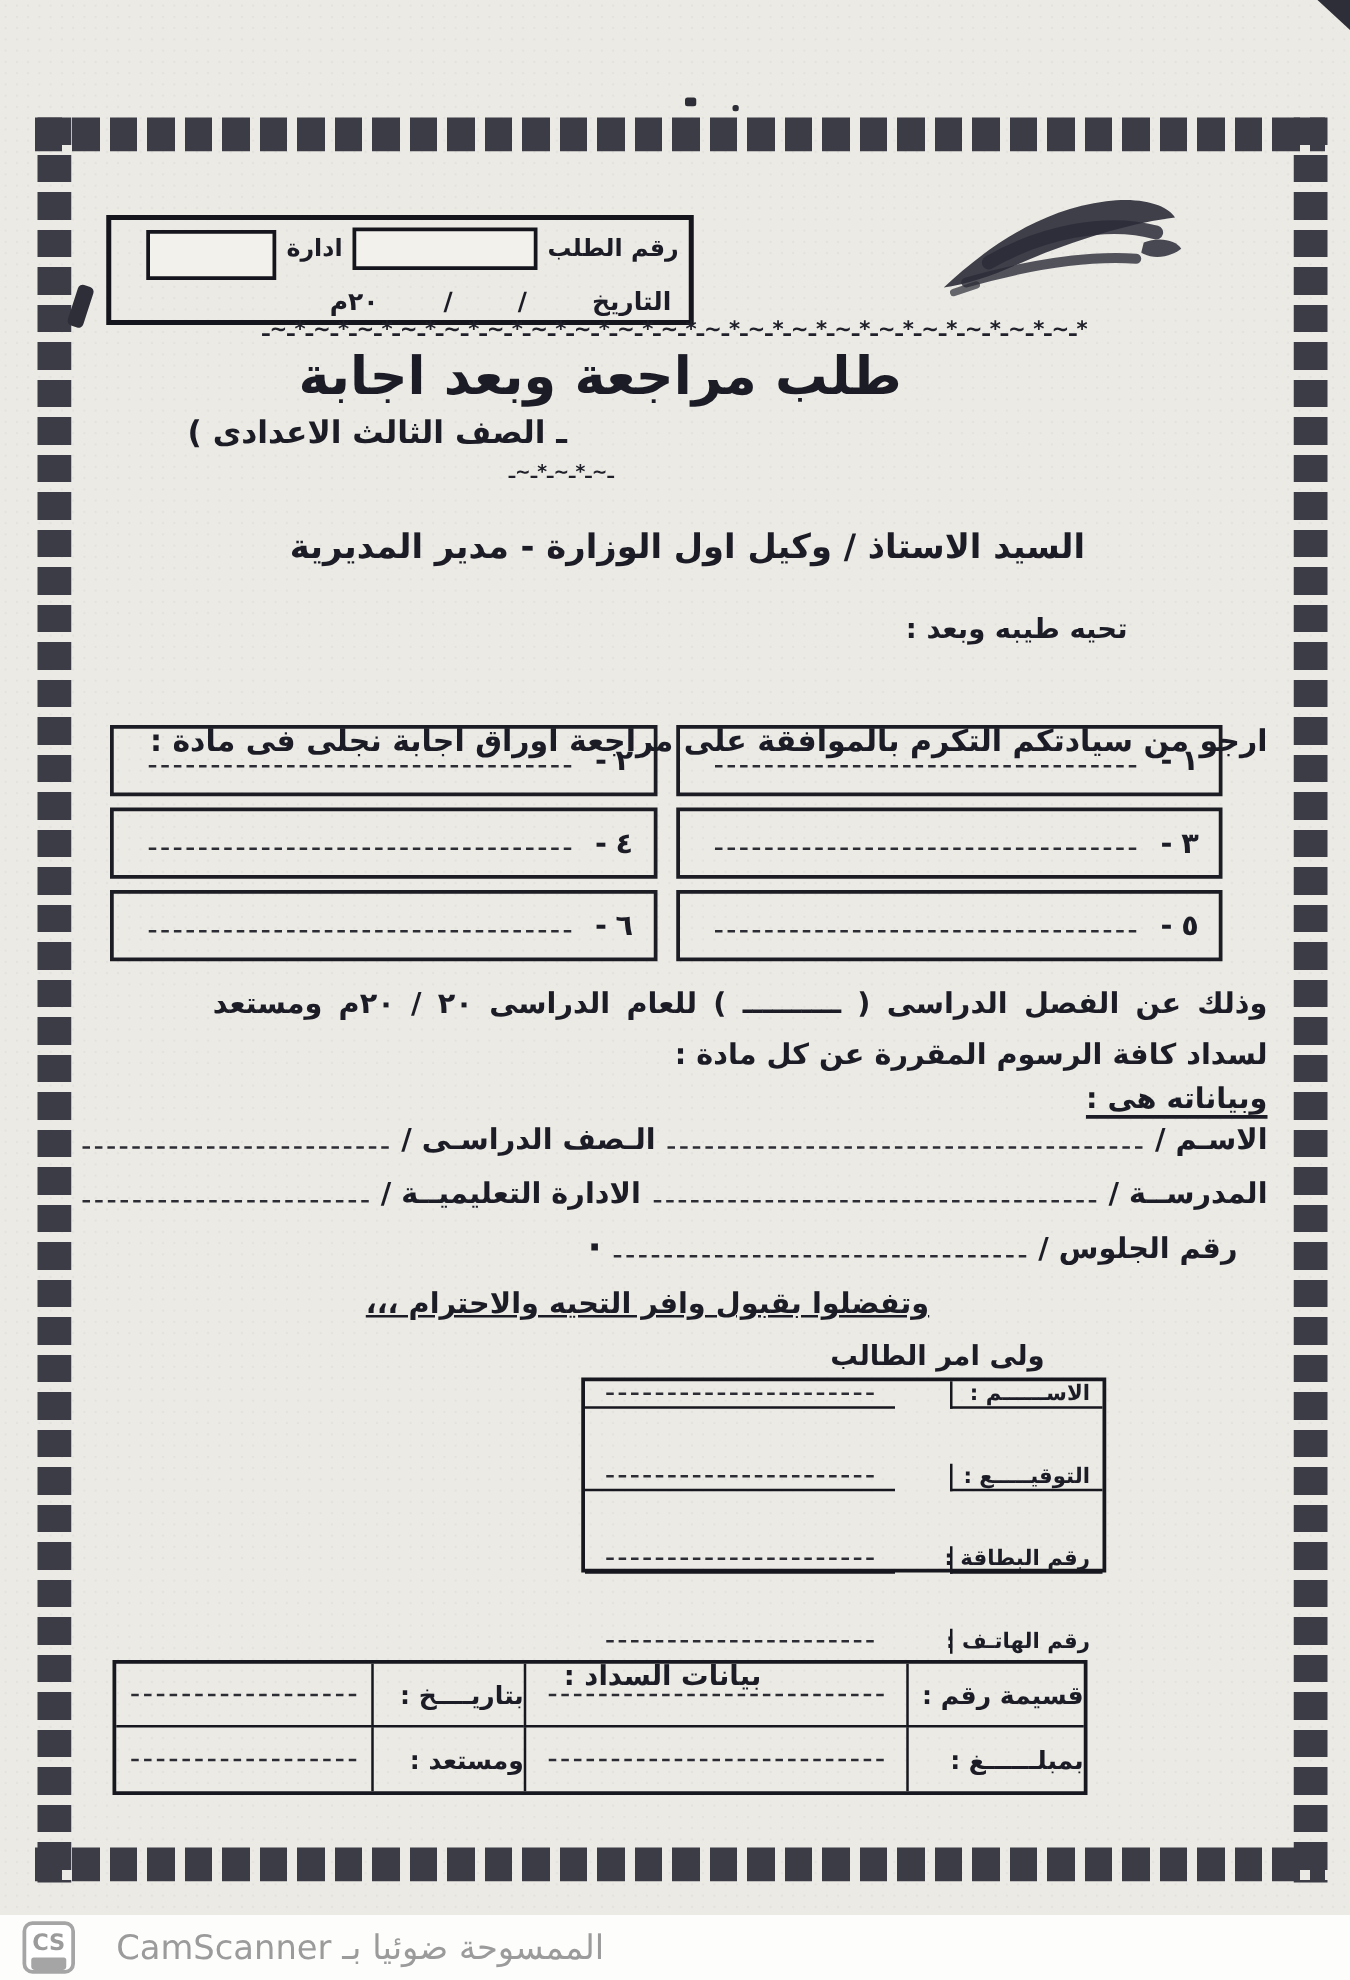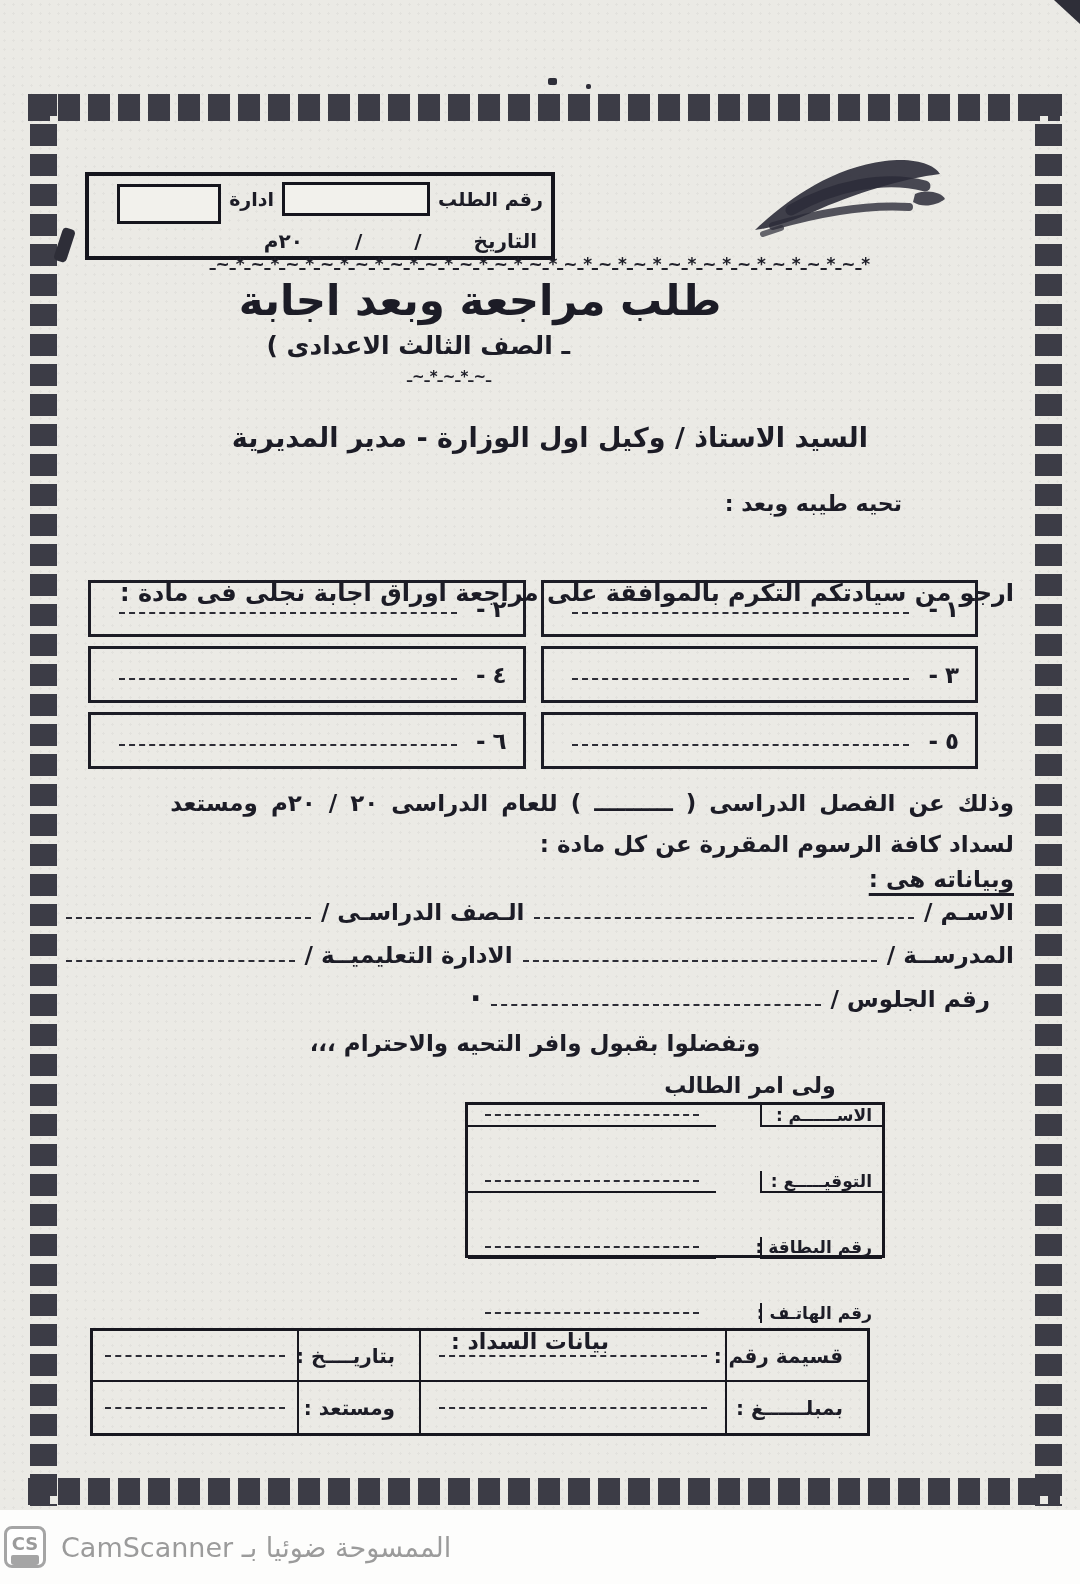--- a/index.html
+++ b/index.html
@@ -44,21 +44,21 @@
   
   .scribble { position:absolute; left:733px; top:134px; width:228px; height:120px; }
 
   .sep { position:absolute; font-weight:bold; color:#20202a; text-align:center;
     white-space:nowrap; overflow:hidden; }
   .sep-wide { left:62px; top:254px; width:956px; font-size:17px; letter-spacing:1px; }
   .sep-narrow { left:0; top:368px; width:898px; font-size:15px; }
 
   .doc-title { position:absolute; left:0; top:276px; width:960px; text-align:center;
     font-size:42px; font-weight:bold; letter-spacing:1px; }
-  .doc-sub { position:absolute; left:150px; top:331px; width:420px; text-align:right;
+  .doc-sub { position:absolute; left:150px; top:331px; width:420px; text-align:left;
     direction:rtl; font-size:25px; font-weight:bold; }
   .addressee { position:absolute; right:212px; top:422px; direction:rtl;
     font-size:27px; font-weight:bold; }
   .salutation { position:absolute; right:178px; top:491px; direction:rtl;
     font-size:22px; font-weight:bold; }
   .request-line { position:absolute; left:66px; right:66px; top:536px; direction:rtl;
     text-align:right; font-size:24px; font-weight:bold;margin-top:43px; }
 
   .subjects { position:absolute; left:88px; top:580px; width:890px;
     display:grid; direction:rtl; grid-template-columns:1fr 1fr;
@@ -76,48 +76,48 @@
 
   .fill-row { position:absolute; left:66px; right:66px; display:flex; direction:rtl;
     align-items:center; gap:10px; font-size:23px; font-weight:bold; }
   .fill-row .lbl { white-space:nowrap; }
   .fill-row .fl { border-bottom:2.5px dashed #2c2c35; transform:translateY(6px); }
   .row-name { top:899px; } .row-school { top:942px; }
   .row-seat { top:986px; left:auto; right:90px; width:520px; }
   .fl-a { flex:1.55; } .fl-b { flex:1.0; } .fl-c { flex:1; }
   .seat-dot { font-size:30px; line-height:20px; }
 
-  .closing { position:absolute; left:280px; top:1030px; width:510px; text-align:center;
-    direction:rtl; font-size:23px; font-weight:bold; }
+  .closing { position:absolute; left:263px; top:1030px; width:510px; text-align:center;
+    direction:rtl; font-size:23px; font-weight:bold;text-decoration:underline; }
 
   .guardian-heading { position:absolute; left:600px; top:1073px; width:300px;
     text-align:center; direction:rtl; font-size:22px; font-weight:bold; }
   .guardian-table { position:absolute; left:465px; top:1102px; width:420px; height:156px;
     border:3.5px solid #17171f; display:grid; direction:rtl;
     grid-template-columns:122px 1fr; grid-auto-rows:1fr;gap:44px; }
   .g-cell { border-bottom:2.5px solid #17171f; display:flex; align-items:center; }
   .g-cell.last { border-bottom:none; }
   .g-label { border-left:2.5px solid #17171f; padding:0 10px; font-size:17px;
     font-weight:bold; white-space:nowrap; direction:rtl; }
   .g-value .dashline { width:86%; margin:0 auto; border-bottom:2.5px dashed #2c2c35; }
 
   .payment-heading { position:absolute; left:370px; top:1293px; width:320px;
     text-align:center; direction:rtl; font-size:22px; font-weight:bold;margin-top:36px; }
   .payment-table { position:absolute; left:90px; top:1328px; width:780px; height:108px;
     border:3.5px solid #17171f; display:grid; direction:rtl;
     grid-template-columns:142px 306px 122px 1fr; grid-auto-rows:1fr; }
   .p-cell { display:flex; align-items:center; border-left:2.5px solid #17171f; }
   .p-cell.row1 { border-bottom:2.5px solid #17171f; }
   .p-cell.edge { border-left:none; }
-  .p-label { padding:0 24px; font-size:20px; font-weight:bold; white-space:nowrap;
+  .p-label { padding:0 0; font-size:20px; font-weight:bold; white-space:nowrap;
     direction:rtl; }
   .p-value .dashline { width:88%; margin:0 auto; border-bottom:2.5px dashed #2c2c35; }
 
-  .footer { position:absolute; left:0; right:0; bottom:0; height:74px; background:#fdfdfc;
-    display:flex; align-items:center; padding-left:4px; gap:15px; }
+  .footer { position:absolute; left:0; right:0; bottom:0; height:52px; background:#fdfdfc;
+    display:flex; align-items:center; padding-left:18px; gap:33px; }
   .cs-logo { width:42px; height:42px; border:3.5px solid #a5a5a5; border-radius:8px;
     position:relative; display:flex; align-items:center; justify-content:center;
     background:#fff; }
   .cs-logo .cs-text { color:#9b9b9b; font-weight:bold; font-size:18px; margin-top:-8px; }
   .cs-logo .cs-tab { position:absolute; bottom:0; left:4px; right:4px; height:10px;
     background:#a5a5a5; border-radius:2px 2px 3px 3px; }
   .footer-text { color:#9b9b9b; font-size:27px; direction:rtl; }
 </style>
 </head>
 <body>

